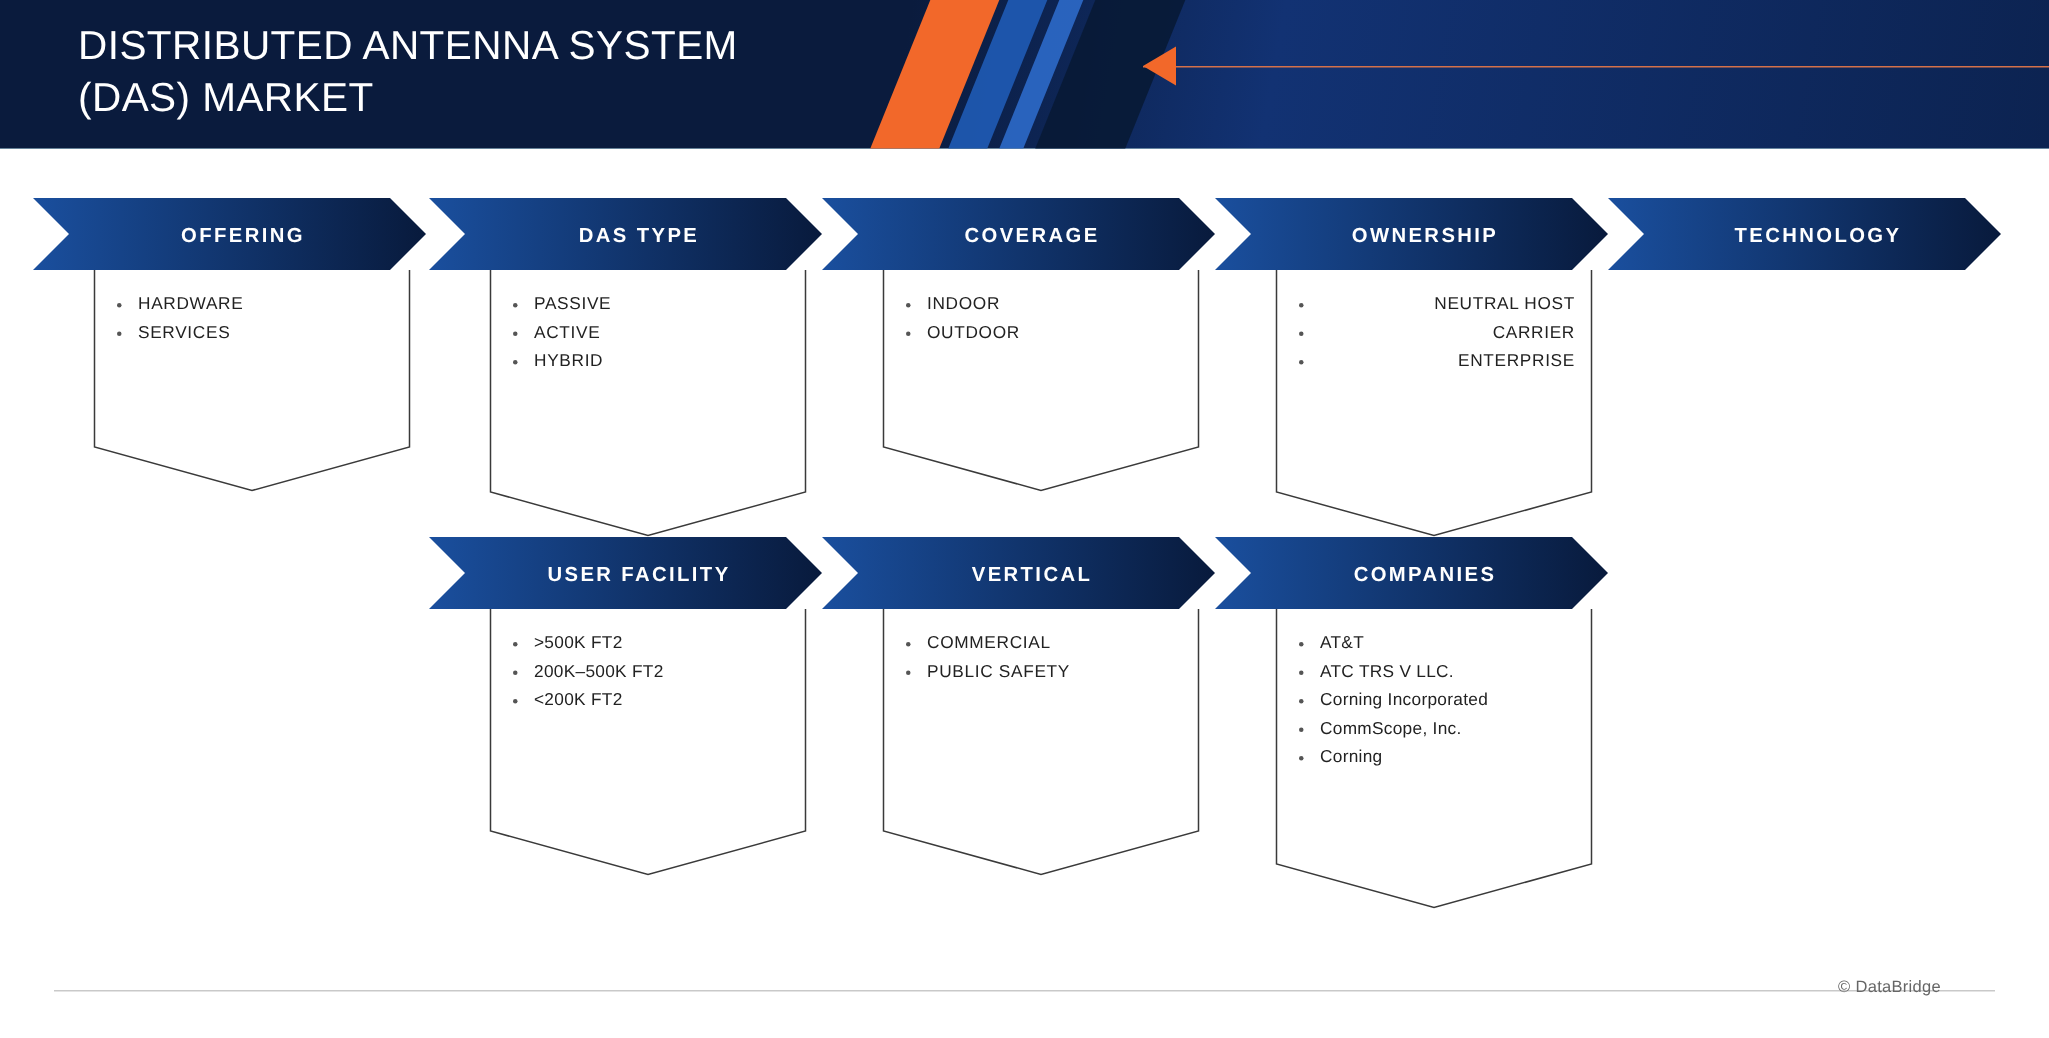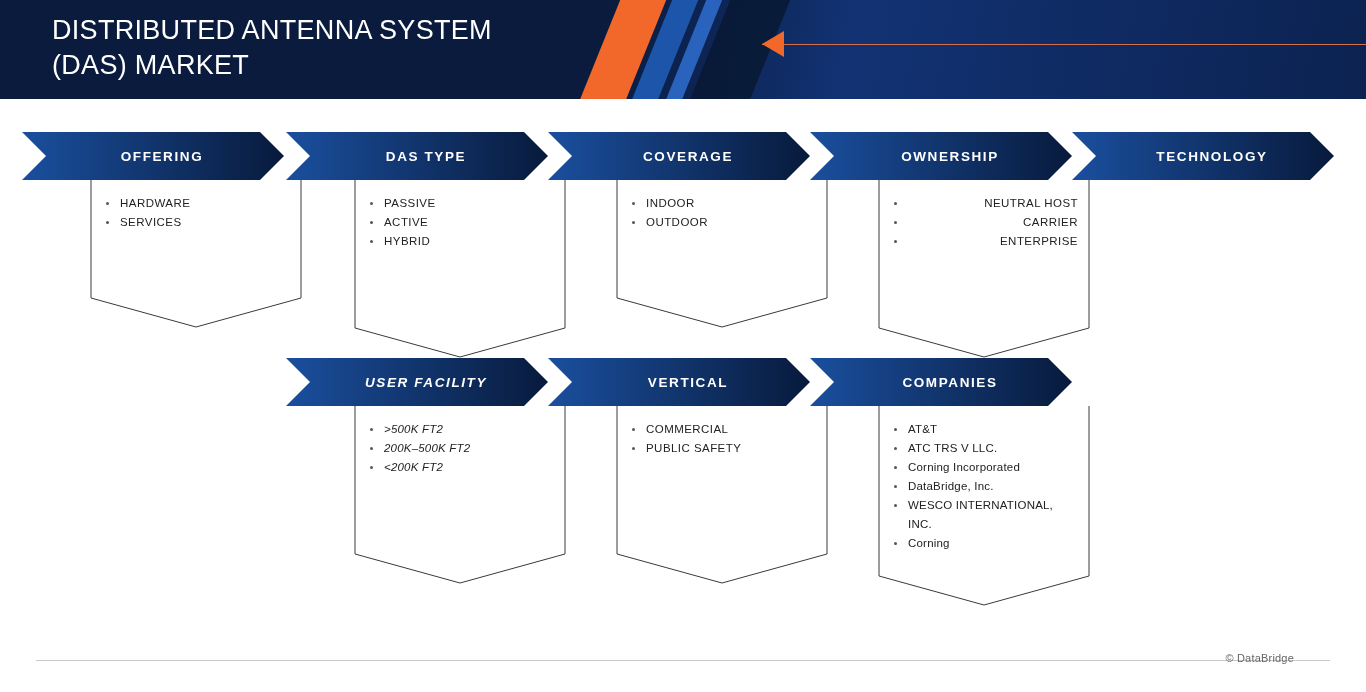--- a/index.html
+++ b/index.html
@@ -126,21 +126,21 @@
     color: #ffffff;
     font-size: 13.5px;
     font-weight: 700;
     letter-spacing: 1.6px;
     text-transform: uppercase;
     padding-left: 18px;
     box-sizing: border-box;
   }
   .seg-body {
     position: relative;
-    margin-left: 68px;
+    margin-left: 40px;
     width: 210px;
   }
   .seg-body svg.outline {
     position: absolute;
     left: 0;
     top: 0;
   }
   .seg-list {
     position: relative;
     margin: 0;
@@ -311,21 +311,21 @@
             <stop offset="0" stop-color="#1a4f9e"></stop>
               <stop offset="1" stop-color="#081a3c"></stop>
           </linearGradient>
         </defs>
         <path d="M0,0 L238,0 L262,24 L238,48 L0,48 L24,24 Z" fill="url(#g4)"></path>
       </svg>
     </div>
     <div class="seg-title">TECHNOLOGY</div>
   </div>
 
-  <div class="seg" id="r2c0" style="left:286px; top:275px;font-style:italic;">
+  <div class="seg" id="r2c0" style="left:286px; top:275px;">
     <div class="seg-banner">
       <svg width="262" height="48" viewBox="0 0 262 48" xmlns="http://www.w3.org/2000/svg">
         <defs>
           <linearGradient id="g5" x1="0" y1="0" x2="1" y2="0">
             <stop offset="0" stop-color="#1a4f9e"></stop>
               <stop offset="1" stop-color="#081a3c"></stop>
           </linearGradient>
         </defs>
         <path d="M0,0 L238,0 L262,24 L238,48 L0,48 L24,24 Z" fill="url(#g5)"></path>
       </svg>
@@ -381,22 +381,21 @@
     </div>
     <div class="seg-title">COMPANIES</div>
     <div class="seg-body">
       <svg class="outline" width="212" height="200" viewBox="0 0 212 200" xmlns="http://www.w3.org/2000/svg">
         <path d="M1,0 L1,170 L106,199 L211,170 L211,0" fill="#ffffff" stroke="#3a3a3a" stroke-width="1"></path>
       </svg>
       <ul class="seg-list">
         <li>AT&amp;T</li>
         <li>ATC TRS V LLC.</li>
         <li>Corning Incorporated</li>
-        <li>DataBridge, Inc.</li>
-        <li>WESCO INTERNATIONAL, INC.</li>
+        <li>CommScope, Inc.</li>
         <li>Corning</li>
       </ul>
     </div>
   </div>
 
 </div>
 
 <div class="footer-rule"></div>
 <div class="footer-credit">© DataBridge</div>
 

